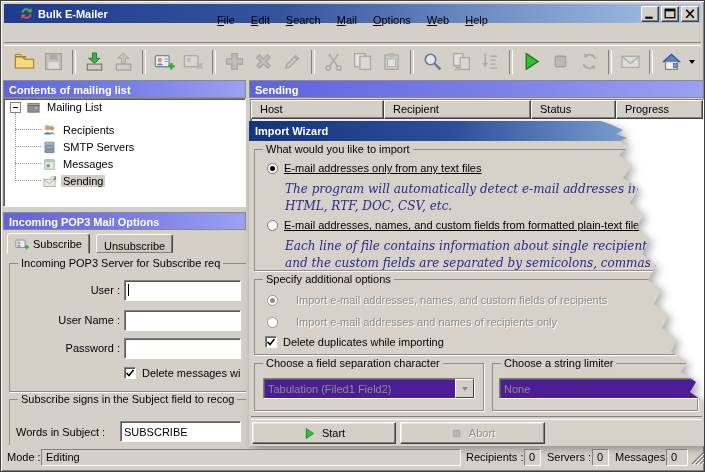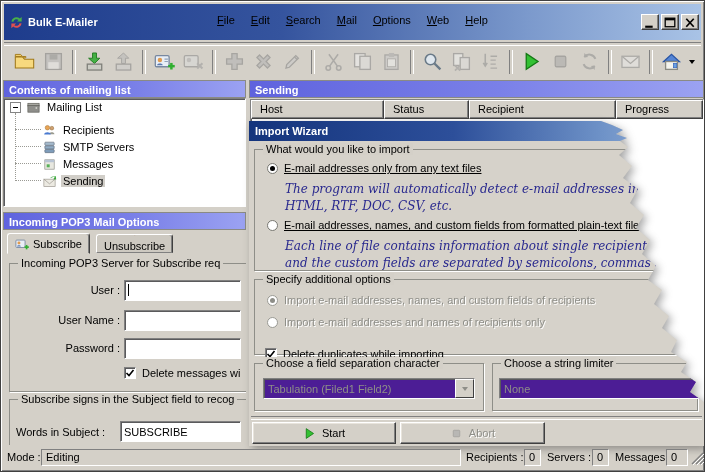--- a/index.html
+++ b/index.html
@@ -2,23 +2,23 @@
 <html><head>
 <meta charset="utf-8">
 <style>
   html,body{margin:0;padding:0;}
   body{width:705px;height:472px;position:relative;overflow:hidden;
        background:#d4d0c8;font-family:"Liberation Sans",sans-serif;font-size:11px;color:#000;}
   .abs{position:absolute;}
   
   .winframe{position:absolute;inset:0;background:#d4d0c8;border:1px solid #404040;
             box-shadow:inset 1px 1px 0 #ffffff, inset -1px -1px 0 #808080, inset 2px 2px 0 #d4d0c8;}
-  .titlebar{left:3px;top:3px;right:3px;height:36px;display:flex;align-items:center;
+  .titlebar{left:3px;top:3px;right:3px;height:19px;display:flex;align-items:center;
             background:linear-gradient(90deg,#1e3c8c 0%,#35549e 40%,#7b99cc 75%,#a9c3e6 100%);
-            color:#fff;font-weight:bold;padding-left:5px;}
+            color:#fff;font-weight:bold;padding-left:15px;}
   .titlebar .appicon{width:15px;height:15px;margin-right:4px;flex:none;}
   .capbtns{margin-left:auto;display:flex;gap:2px;padding-right:2px;}
   .capbtn{width:16px;height:14px;background:#d4d0c8;border:1px solid;
           border-color:#ffffff #404040 #404040 #ffffff;box-shadow:inset -1px -1px 0 #808080;
           display:flex;align-items:center;justify-content:center;}
   
   .menubar{left:3px;top:10px;right:3px;height:18px;display:flex;align-items:center;justify-content:center;}
   .menuitem{padding:2px 8px;cursor:default;}
   .menuitem .accel{text-decoration:underline;}
   .mbsep{left:3px;top:41px;right:3px;height:2px;border-top:1px solid #808080;border-bottom:1px solid #fff;}
@@ -66,21 +66,21 @@
   .radio{width:11px;height:11px;border-radius:50%;background:#fff;border:1px solid #787872;
          box-sizing:border-box;position:relative;flex:none;}
   .radio.on::after{content:"";position:absolute;left:2px;top:2px;width:5px;height:5px;border-radius:50%;background:#000;}
   .radio.dis{border-color:#9a9a94;}
   .radio.dis.on::after{background:#8e8e88;}
   .chk{width:12px;height:12px;background:#fff;border:1px solid;border-color:#808080 #fff #fff #808080;
        box-shadow:inset 1px 1px 0 #5a5a5c;box-sizing:border-box;position:relative;flex:none;}
   .chk svg{position:absolute;left:0px;top:0px;width:10px;height:10px;}
   .ctrlrow{position:absolute;display:flex;align-items:center;gap:6px;white-space:nowrap;}
   .ulink{text-decoration:underline;}
-  .distext{color:#8e8e88;text-shadow:1px 1px 0 #ffffff;}
+  .distext{color:#8e8e88;text-shadow:1px 1px 0 #ffffff;margin-left:12px;}
   .desc{position:absolute;font-family:"DejaVu Serif",serif;font-style:italic;font-size:12px;
         color:#28288e;white-space:nowrap;}
   .combo{position:absolute;background:#4c1d95;border:1px solid;border-color:#808080 #fff #fff #808080;
          box-shadow:inset 1px 1px 0 #5a5a5c;box-sizing:border-box;display:flex;align-items:center;color:#8e8e88;}
   .combo .ctext{flex:1;padding:0 4px;white-space:nowrap;overflow:hidden;}
   .combo .cbtn{width:17px;align-self:stretch;background:#d4d0c8;border:1px solid;
                border-color:#fff #404040 #404040 #fff;display:flex;align-items:center;justify-content:center;}
   .combo .cbtn::after{content:"";width:0;height:0;border-left:3px solid transparent;
                border-right:3px solid transparent;border-top:4px solid #8e8e88;}
   .btn{position:absolute;height:22px;background:#d4d0c8;border:1px solid;
@@ -388,22 +388,22 @@
       <span class="glabel">Subscribe signs in the Subject field to recog</span>
       <span class="slabel" style="left:6px;top:26px;">Words in Subject :</span>
       <input class="inputbox" style="left: 110px; top: 21px; width: 121px; height: 21px;" readonly="" value="SUBSCRIBE">
     </div>
   </div>
 
   <div class="abs phdr" style="left:248px;top:79px;width:455px;">Sending</div>
   <div class="abs sunken" style="left:249px;top:98px;width:454px;height:346px;">
     <div style="display:flex;height:19px;">
       <div class="raisedcell" style="width:133px;padding:2px 0 0 8px;">Host</div>
+      <div class="raisedcell" style="width:147px;padding:2px 0 0 8px;">Recipient</div>
       <div class="raisedcell" style="width:85px;padding:2px 0 0 8px;">Status</div>
-      <div class="raisedcell" style="width:147px;padding:2px 0 0 8px;">Recipient</div>
       <div class="raisedcell" style="flex:1;padding:2px 0 0 8px;">Progress</div>
     </div>
   </div>
 
   <div class="abs wiz-shadow">
     <div class="wiz">
       <div class="wiztitle">Import Wizard</div>
 
       <div class="gbox" style="left:5px;top:28px;width:444px;height:122px;">
         <span class="glabel">What would you like to import</span>
@@ -424,21 +424,21 @@
       <div class="gbox" style="left:5px;top:158px;width:444px;height:76px;">
         <span class="glabel">Specify additional options</span>
         <div class="ctrlrow" style="left:12px;top:14px;">
           <span class="radio dis on"></span>
           <span class="distext">Import e-mail addresses, names, and custom fields of recipients</span>
         </div>
         <div class="ctrlrow" style="left:12px;top:36px;">
           <span class="radio dis"></span>
           <span class="distext">Import e-mail addresses and names of recipients only</span>
         </div>
-        <div class="ctrlrow" style="left:10px;top:68px;">
+        <div class="ctrlrow" style="left:10px;top:56px;">
           <span class="chk">
               <svg viewBox="0 0 10 10">
                 <path d="M1.5 5 4 7.5 8.5 2" fill="none" stroke="#000" stroke-width="1.6"></path>
               </svg>
             </span>
           <span>Delete duplicates while importing</span>
         </div>
       </div>
 
       <div class="gbox" style="left:5px;top:242px;width:230px;height:48px;">

